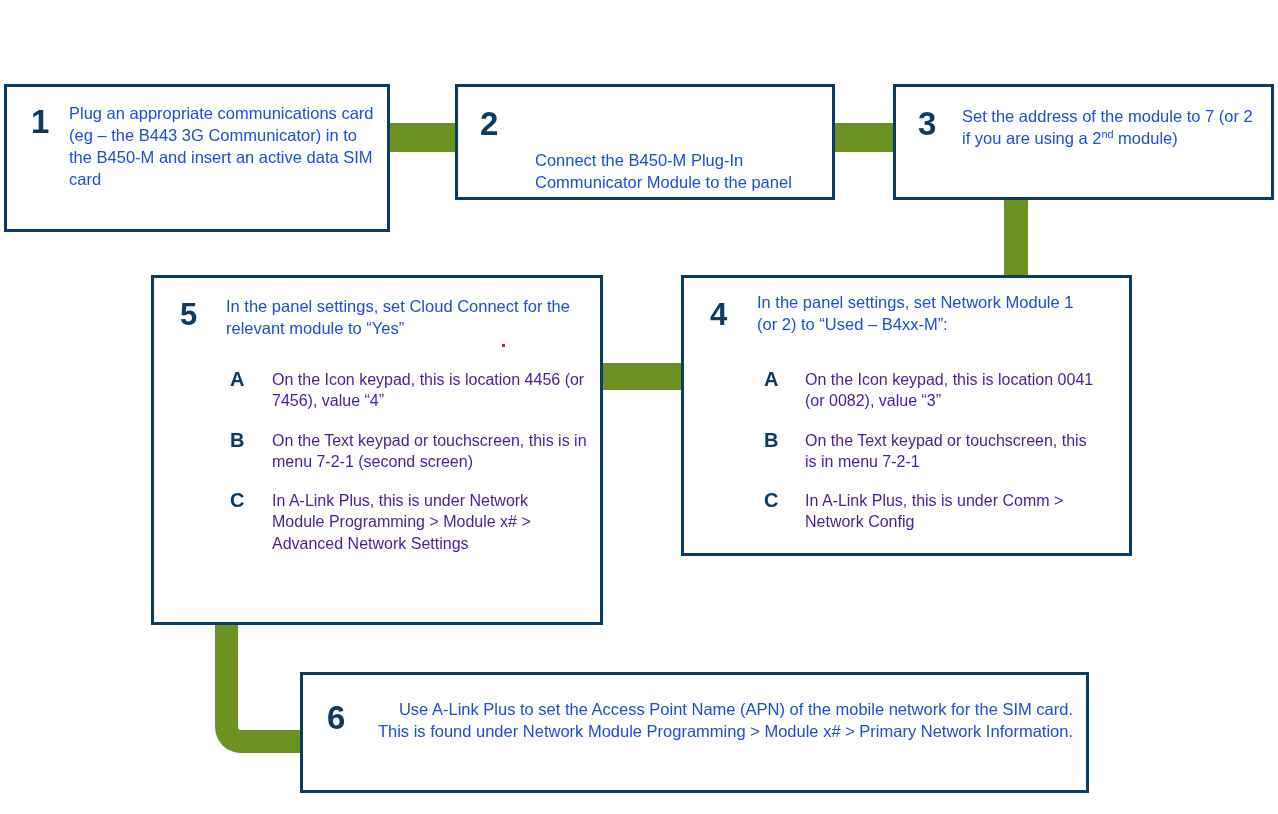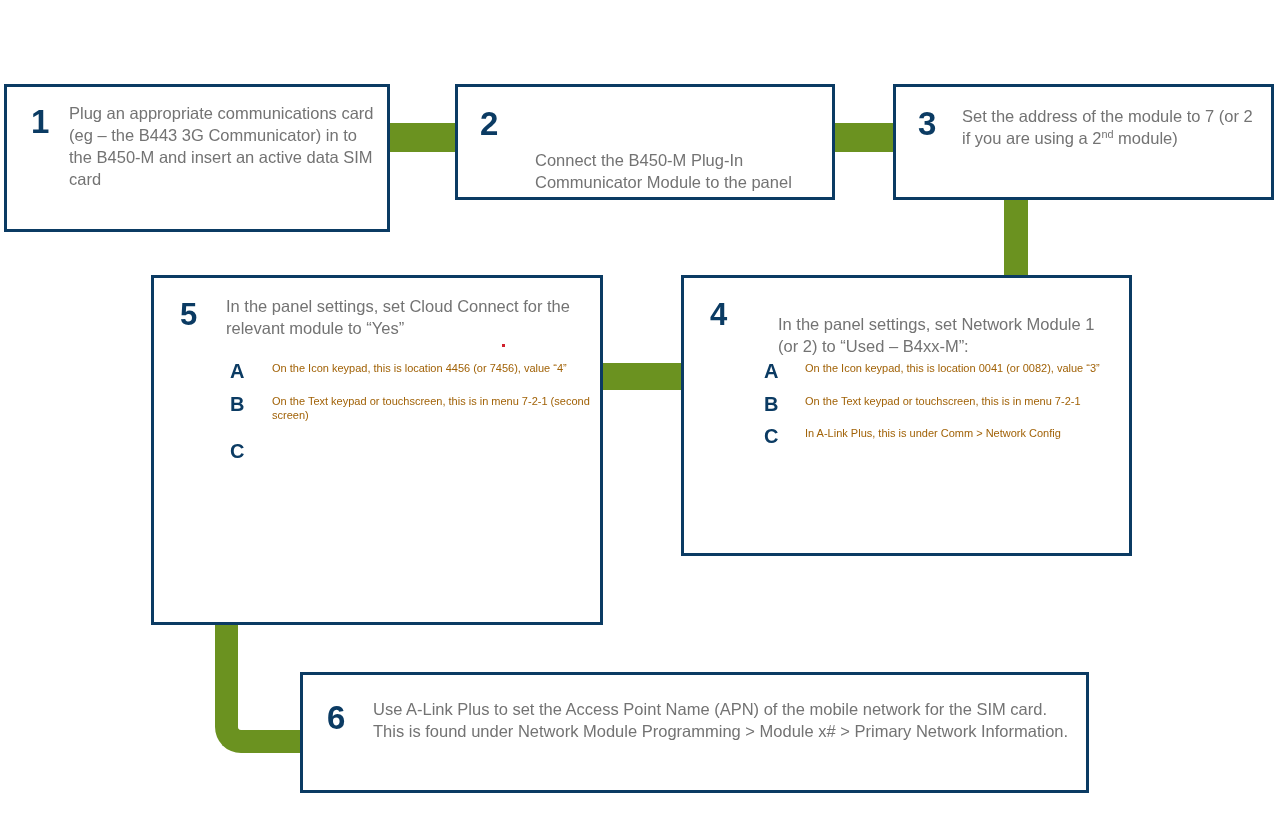--- a/index.html
+++ b/index.html
@@ -60,21 +60,21 @@
     height: 100%;
   }
   .step-num {
     position: absolute;
     font-weight: bold;
     color: #0b3b63;
     line-height: 1;
   }
   .step-text {
     position: absolute;
-    color: #737373;
+    color: #1d4ed8;
     font-size: 16.5px;
     line-height: 1.33;
   }
 
   
   .num-lg { font-size: 31px; }
   .num-xl { font-size: 33px; }
 
   
   .sub-list {
@@ -88,23 +88,24 @@
     position: absolute;
     left: 0;
     top: -2px;
     font-size: 20px;
     font-weight: bold;
     color: #0b3b63;
     line-height: 1.2;
   }
   .sub-text {
     display: block;
-    font-size: 11px;
+    font-size: 16px;
     line-height: 1.33;
-    color: #a16207;
+    color: #4c1d95;
+    margin-top: 8px;
   }
   sup {
     font-size: 0.66em;
     vertical-align: super;
     line-height: 0;
   }
 
   
   .speck {
     position: absolute;
@@ -148,21 +149,21 @@
       <div class="step-num num-xl" style="left:22px; top:20px;">3</div>
       <div class="step-text" style="left:66px; top:19px; width:300px;">
         <span>Set the address of the module to 7 (or 2 if you are using a 2</span><sup>nd</sup><span> module)</span>
       </div>
     </div>
   </div>
 
   <div class="step-box" style="left:681px; top:275px; width:451px; height:281px;">
     <div class="step-inner">
       <div class="step-num num-lg" style="left:26px; top:21px;">4</div>
-      <div class="step-text" style="left:73px; top:36px; width:325px;margin-left:21px;">In the panel settings, set Network Module 1 (or 2) to “Used – B4xx-M”:</div>
+      <div class="step-text" style="left:73px; top:14px; width:325px;">In the panel settings, set Network Module 1 (or 2) to “Used – B4xx-M”:</div>
 
       <div class="sub-list" style="left:80px; top:83px; width:345px;">
         <div class="sub-item">
           <span class="sub-letter">A</span>
           <span class="sub-text" style="margin-left:41px; width:300px;">On the Icon keypad, this is location 0041 (or 0082), value “3”</span>
         </div>
         <div class="sub-item" style="margin-top:18px;">
           <span class="sub-letter">B</span>
           <span class="sub-text" style="margin-left:41px; width:292px;">On the Text keypad or touchscreen, this is in menu 7-2-1</span>
         </div>
@@ -185,25 +186,26 @@
         <div class="sub-item">
           <span class="sub-letter">A</span>
           <span class="sub-text" style="margin-left:42px; width:318px;">On the Icon keypad, this is location 4456 (or 7456), value “4”</span>
         </div>
         <div class="sub-item" style="margin-top:18px;">
           <span class="sub-letter">B</span>
           <span class="sub-text" style="margin-left:42px; width:318px;">On the Text keypad or touchscreen, this is in menu 7-2-1 (second screen)</span>
         </div>
         <div class="sub-item" style="margin-top:18px;">
           <span class="sub-letter">C</span>
+          <span class="sub-text" style="margin-left:42px; width:290px;">In A-Link Plus, this is under Network Module Programming &gt; Module x# &gt; Advanced Network Settings</span>
         </div>
       </div>
     </div>
   </div>
 
   <div class="step-box" style="left:300px; top:672px; width:789px; height:121px;">
     <div class="step-inner">
       <div class="step-num num-xl" style="left:24px; top:26px;">6</div>
-      <div class="step-text" style="left:70px; top:24px; width:700px;">Use A-Link Plus to set the Access Point Name (APN) of the mobile network for the SIM card. This is found under Network Module Programming &gt; Module x# &gt; Primary Network Information.</div>
+      <div class="step-text" style="left:70px; top:24px; width:700px;text-align:right;">Use A-Link Plus to set the Access Point Name (APN) of the mobile network for the SIM card. This is found under Network Module Programming &gt; Module x# &gt; Primary Network Information.</div>
     </div>
   </div>
 
 </div>
 
 </body></html>

